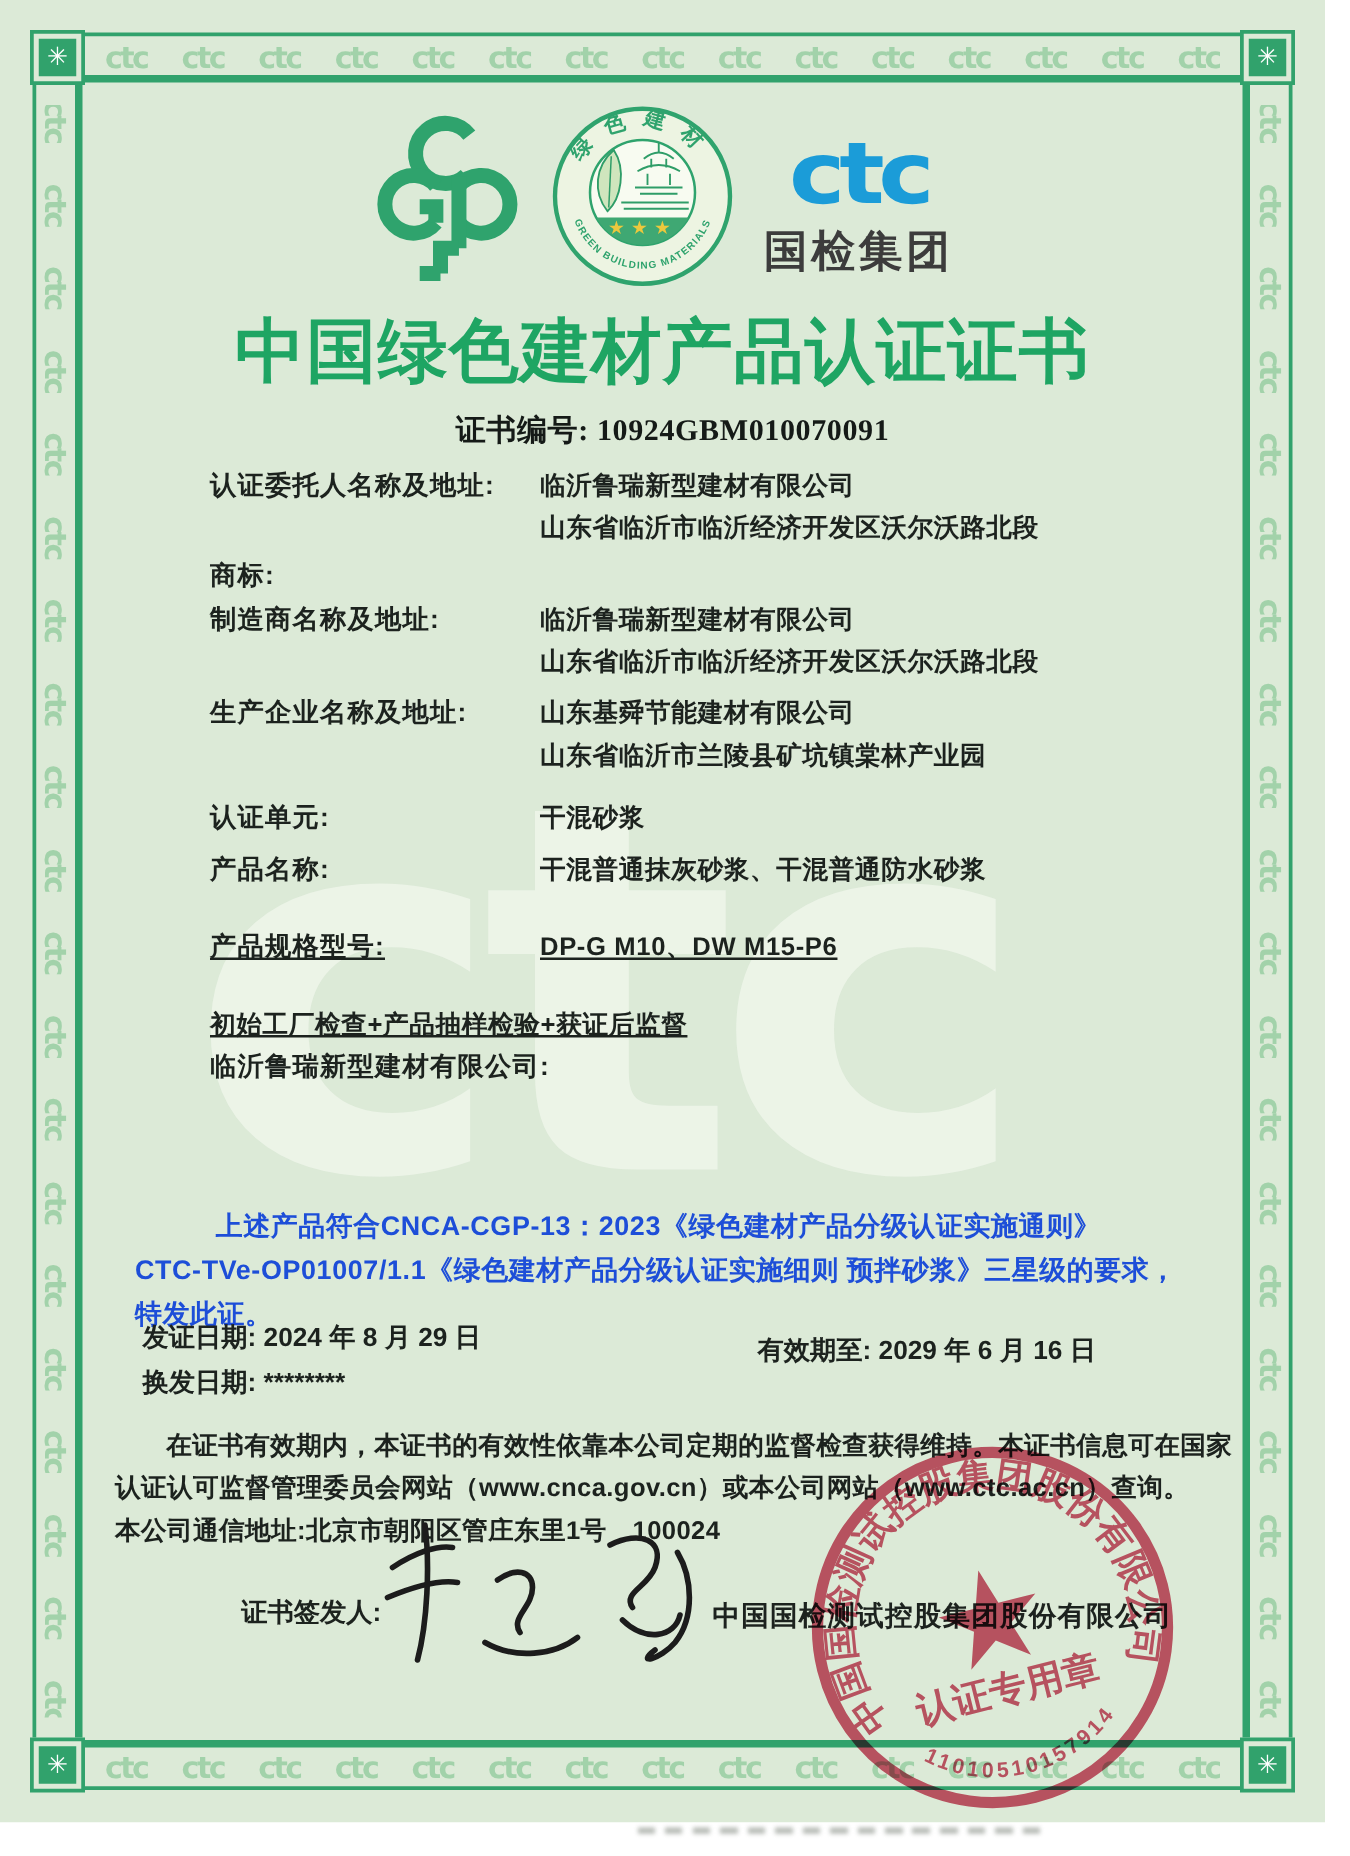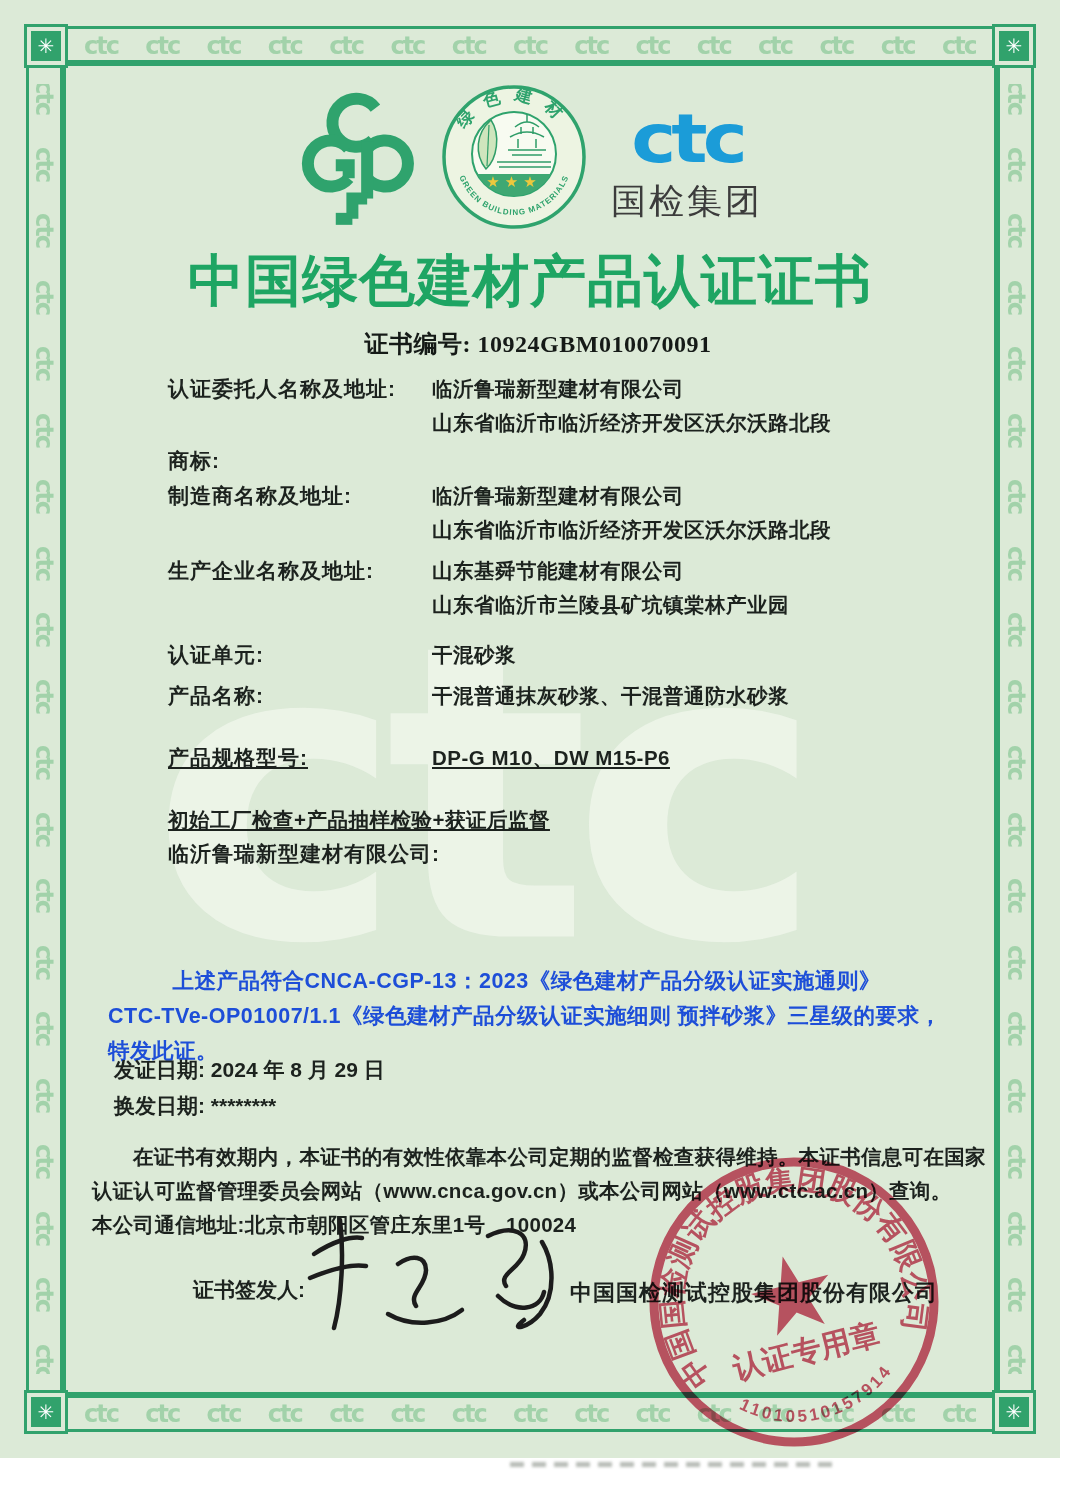--- a/index.html
+++ b/index.html
@@ -30,21 +30,21 @@
   
   .watermark{position:absolute;left:150px;top:545px;z-index:1;font:900 430px "DejaVu Sans",sans-serif;
              color:rgba(252,254,248,0.5);letter-spacing:-20px;transform:scaleY(0.95);user-select:none;}
 
   
   .logos{position:absolute;left:0;right:0;top:82px;display:flex;justify-content:center;align-items:center;
          gap:22px;z-index:5;}
   .ctc-logo{display:flex;flex-direction:column;align-items:center;margin-top:14px;}
   .ctc-word{font:900 76px "DejaVu Sans",sans-serif;color:#1b9cd8;letter-spacing:-5px;line-height:0.95;
             transform:scaleY(0.9);}
-  .ctc-name{font-weight:400;font-size:35px;color:#3c3c3c;letter-spacing:3px;margin-top:2px;}
+  .ctc-name{font-weight:700;font-size:35px;color:#3c3c3c;letter-spacing:3px;margin-top:2px;}
 
   
   .title{position:absolute;left:0;right:0;top:244px;margin:0;text-align:center;z-index:5;
          font-family:"Liberation Serif","DejaVu Serif",serif;font-weight:bold;
          font-size:56px;color:#1ea563;letter-spacing:1px;}
   .cert-no{position:absolute;left:16px;right:0;top:328px;text-align:center;z-index:5;
            font-family:"Liberation Serif","DejaVu Serif",serif;font-weight:bold;
            font-size:24px;color:#151a17;letter-spacing:0.5px;}
 
   
@@ -298,20 +298,23 @@
     <div>CTC-TVe-OP01007/1.1《绿色建材产品分级认证实施细则 预拌砂浆》三星级的要求，</div>
     <div>特发此证。</div>
   </div>
 
   <div class="date-row date-issue">
     <span>发证日期:</span> <span>2024 年 8 月 29 日</span>
   </div>
   <div class="date-row date-reissue">
     <span>换发日期:</span> <span>********</span>
   </div>
+  <div class="date-row date-valid">
+    <span>有效期至:</span> <span>2029 年 6 月 16 日</span>
+  </div>
 
   <p class="notice"><span>在证书有效期内，本证书的有效性依靠本公司定期的监督检查获得维持。本证书信息可在国家认证认可监督管理委员会网站（www.cnca.gov.cn）或本公司网站（www.ctc.ac.cn）查询。</span><br>
   <span>本公司通信地址:北京市朝阳区管庄东里1号　100024</span></p>
 
   <div class="sig-label">证书签发人:</div>
   <svg class="signature-svg" width="280" height="140" viewBox="0 0 280 140">
     <g stroke="#1c1c1c" stroke-width="4.5" fill="none" stroke-linecap="round">
       <path d="M 22 52 C 40 40 58 34 70 36"></path>
       <path d="M 18 76 C 42 66 62 62 74 64"></path>
       <path d="M 48 18 C 52 50 50 96 42 126"></path>

